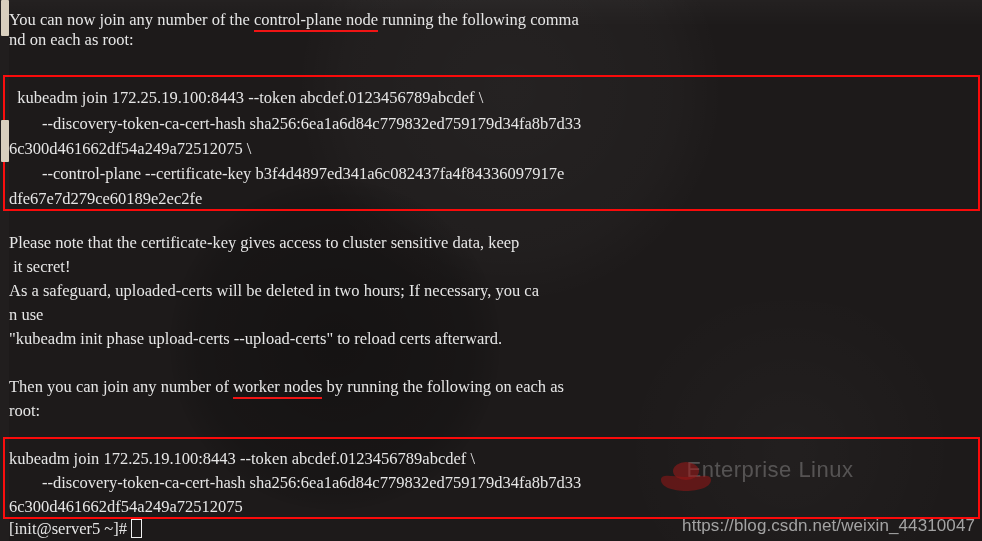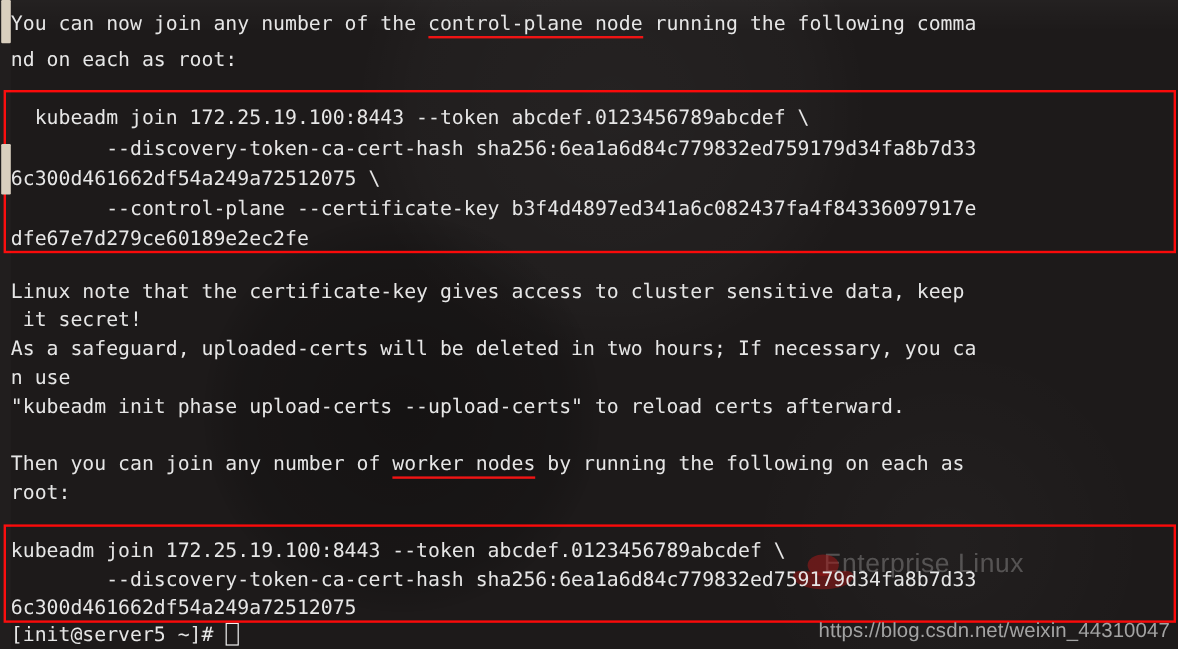--- a/index.html
+++ b/index.html
@@ -112,20 +112,21 @@
     letter-spacing: 0.1px;
   }
 
   
   #screen {
     position: absolute;
     left: 0; top: 0;
     width: 818px; height: 541px;
     z-index: 3;
     white-space: pre;
+    font-family: Liberation Serif, serif;
   }
   .line {
     position: absolute;
     left: 9px;
     height: 24px;
     line-height: 24px;
     white-space: pre;
   }
   .u-red {
     border-bottom: 2px solid #f01414;
@@ -166,29 +167,29 @@
       <ellipse cx="31" cy="12" rx="13" ry="9" fill="rgba(160,26,26,0.55)"></ellipse>
       <path d="M6 21 C6 14, 18 18, 31 18 C44 18, 56 14, 56 21 C56 28, 44 32, 31 32 C18 32, 6 28, 6 21 Z" fill="rgba(150,22,22,0.55)"></path>
     </svg>
     <div class="rh-line2">Enterprise Linux</div>
   </div>
 
   <div id="screen">
 
     <div class="line" style="top:8px"><span>You can now join any number of the </span><span class="u-red">control-plane node</span><span> running the following comma</span></div>
 
-    <div class="line" style="top:38px">nd on each as root:</div>
+    <div class="line" style="top:28px">nd on each as root:</div>
 
     <div class="line" style="top:86px">  kubeadm join 172.25.19.100:8443 --token abcdef.0123456789abcdef \</div>
     <div class="line" style="top:112px">        --discovery-token-ca-cert-hash sha256:6ea1a6d84c779832ed759179d34fa8b7d33</div>
     <div class="line" style="top:137px">6c300d461662df54a249a72512075 \</div>
     <div class="line" style="top:162px">        --control-plane --certificate-key b3f4d4897ed341a6c082437fa4f84336097917e</div>
     <div class="line" style="top:187px">dfe67e7d279ce60189e2ec2fe</div>
 
-    <div class="line" style="top:231px">Linux note that the certificate-key gives access to cluster sensitive data, keep</div>
+    <div class="line" style="top:231px">Please note that the certificate-key gives access to cluster sensitive data, keep</div>
     <div class="line" style="top:255px"> it secret!</div>
     <div class="line" style="top:279px">As a safeguard, uploaded-certs will be deleted in two hours; If necessary, you ca</div>
     <div class="line" style="top:303px">n use</div>
     <div class="line" style="top:327px">"kubeadm init phase upload-certs --upload-certs" to reload certs afterward.</div>
 
     <div class="line" style="top:375px"><span>Then you can join any number of </span><span class="u-red">worker nodes</span><span> by running the following on each as</span></div>
 
     <div class="line" style="top:399px">root:</div>
 
     <div class="line" style="top:447px">kubeadm join 172.25.19.100:8443 --token abcdef.0123456789abcdef \</div>

